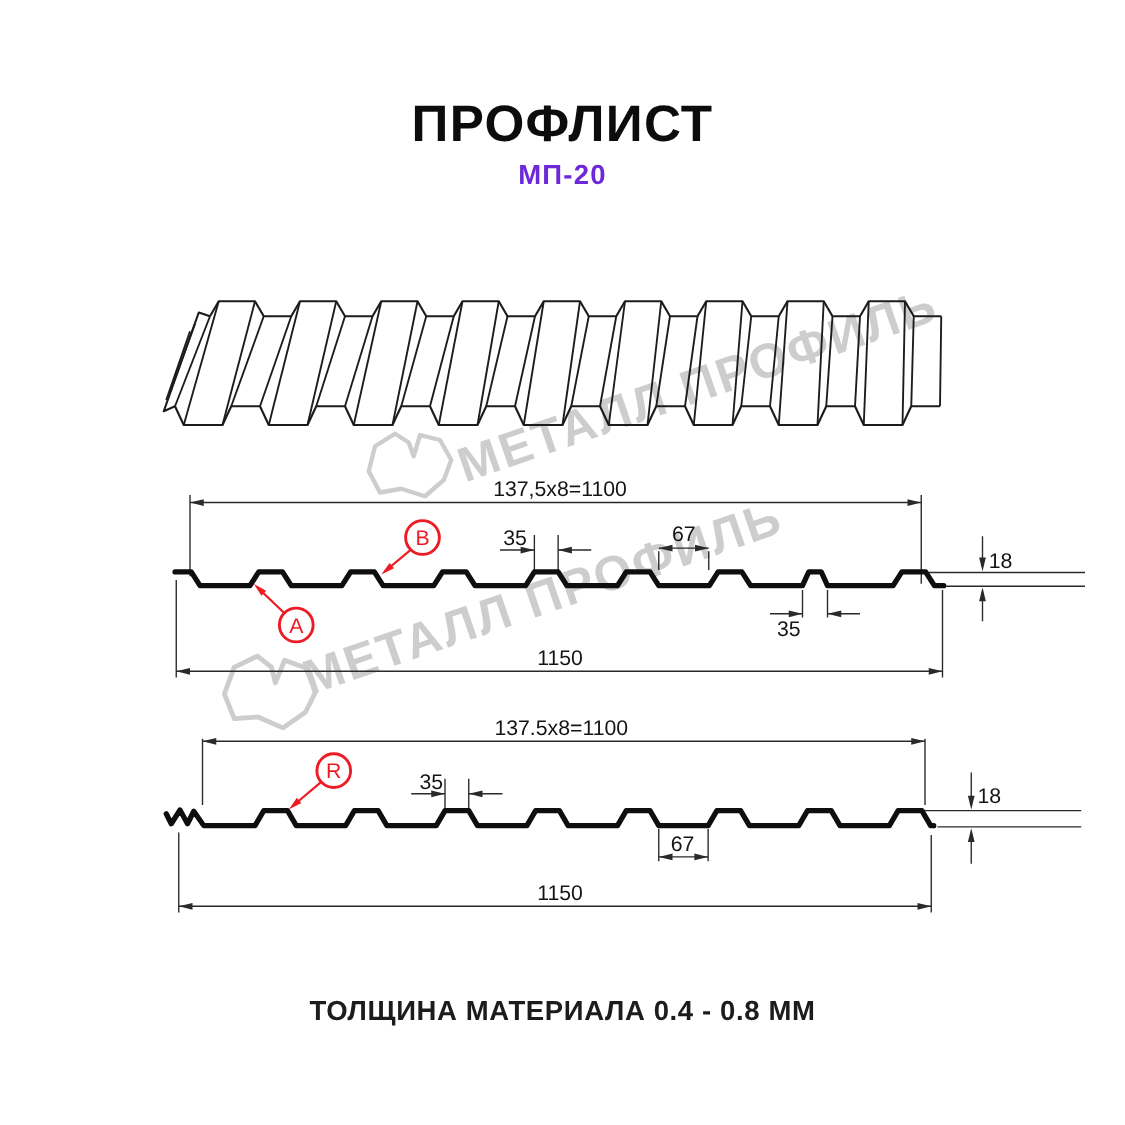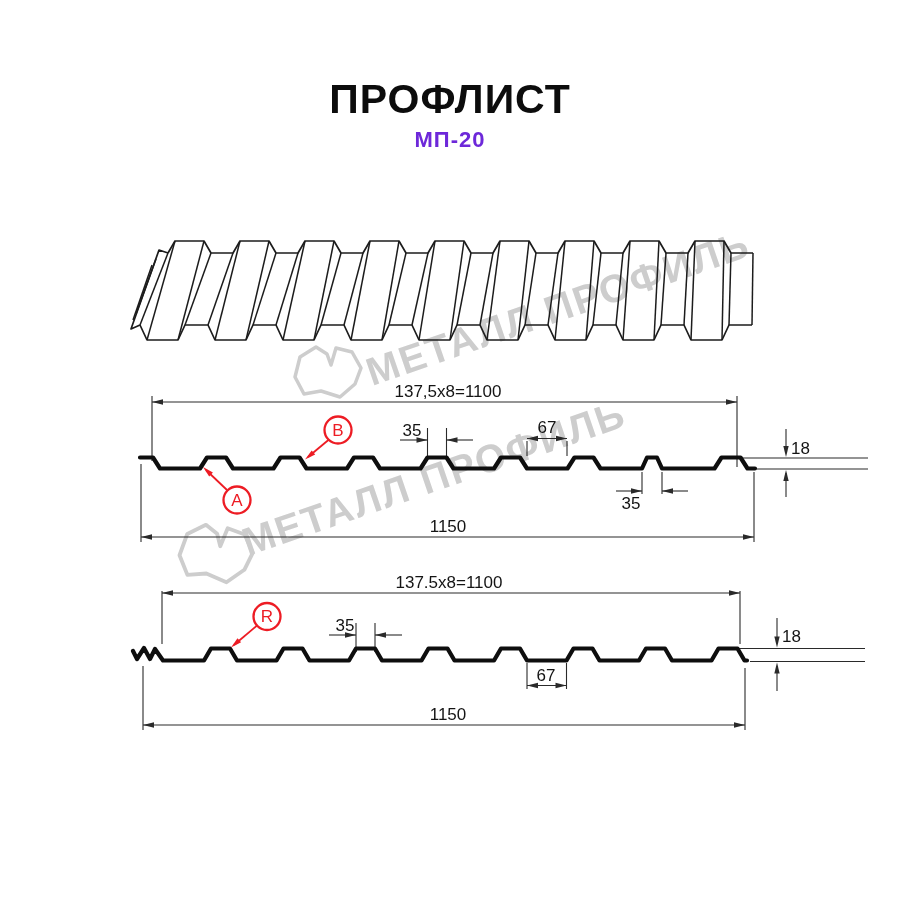--- a/index.html
+++ b/index.html
@@ -186,13 +186,14 @@
         <line class="red-line" x1="257" y1="625.5" x2="234" y2="645"></line>
         <circle class="red-circ" cx="267" cy="616.5" r="13.5"></circle>
         <text class="red-text" x="267" y="622" text-anchor="middle">R</text>
       </g>
     </g>
   <polygon points="203,467 209.2,476.5 212.9,472.5" class="red-ah"></polygon>
       <polygon points="305,459.5 315.2,454.5 311.7,450.4" class="red-ah"></polygon>
       <polygon points="231,647.5 241.1,642.3 237.5,638.2" class="red-ah"></polygon>
     </svg>
 
+  <div class="footer-note">ТОЛЩИНА МАТЕРИАЛА 0.4 - 0.8 ММ</div>
 </div>
 
 </body></html>

